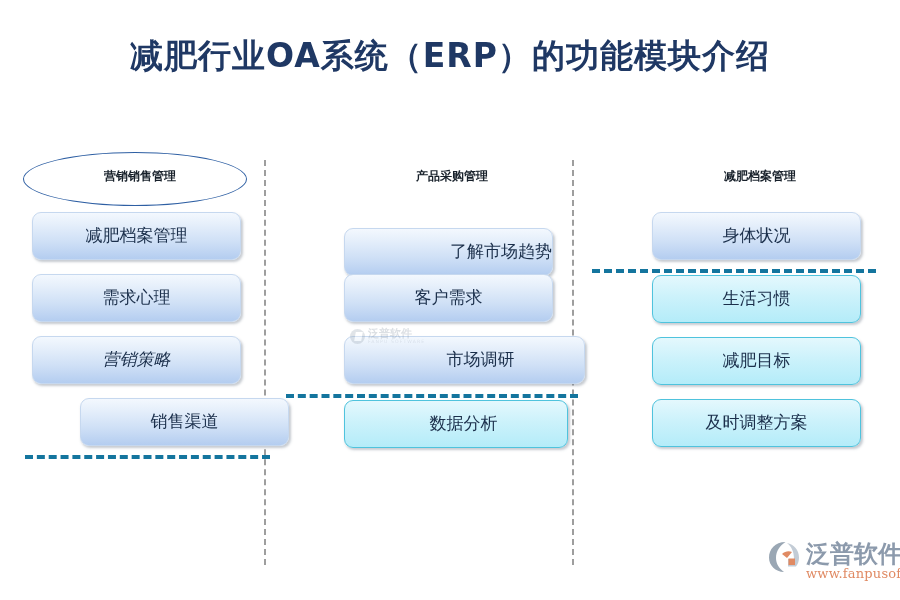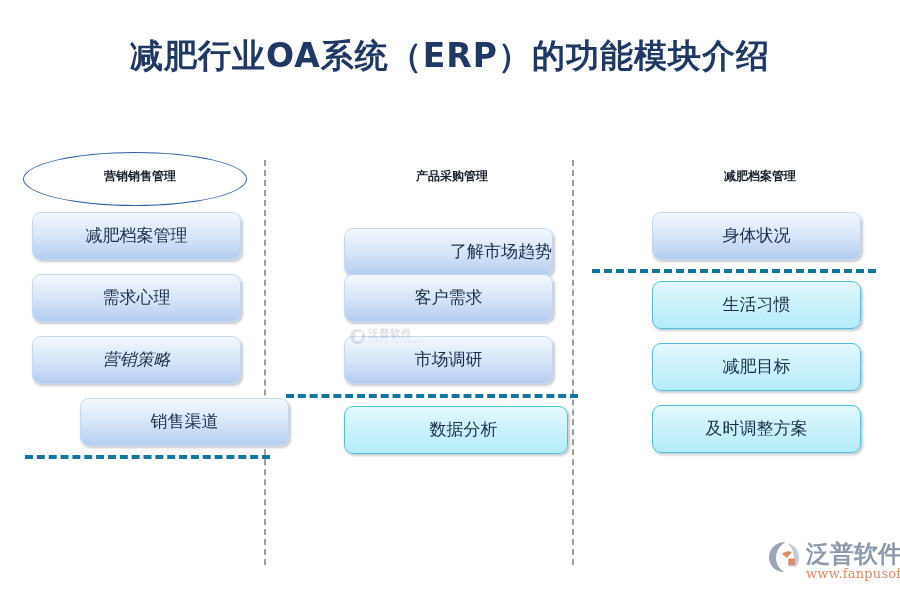--- a/index.html
+++ b/index.html
@@ -62,21 +62,20 @@
     white-space:nowrap;
     box-shadow:1.5px 2px 2.5px rgba(120,130,145,.42);
   }
   .box.blue{
     background:linear-gradient(to bottom,#f3f8fe 0%,#e7f0fb 22%,#cfe0f6 62%,#b4cdf0 100%);
     border:1px solid #c6d8ef;
   }
   .box.cyan{
     background:linear-gradient(to bottom,#e4f8fd 0%,#ccf2fb 45%,#b4ecf9 100%);
     border:1px solid #4fc3dd;
-    margin-top:6px;
   }
   .box span{position:relative;top:-1px;}
 
   
   .watermark{
     position:absolute;left:350px;top:328px;
     opacity:.30;
     display:flex;align-items:center;
     pointer-events:none;
   }
@@ -149,21 +148,21 @@
   </div>
 
   <div class="col" style="left:332px;">
     <div class="col-head">产品采购管理</div>
     <div class="box blue" style="top:78px;justify-content:flex-end;">
       <span>了解市场趋势</span>
     </div>
     <div class="box blue" style="top:124px;">
       <span>客户需求</span>
     </div>
-    <div class="box blue" style="top:186px;">
+    <div class="box blue" style="top:186px;padding-left:32px;">
       <span>市场调研</span>
     </div>
     <div class="box cyan" style="top:250px;padding-left:15px;">
       <span>数据分析</span>
     </div>
   </div>
 
   <div class="col" style="left:640px;">
     <div class="col-head">减肥档案管理</div>
     <div class="box blue" style="top:62px;">

